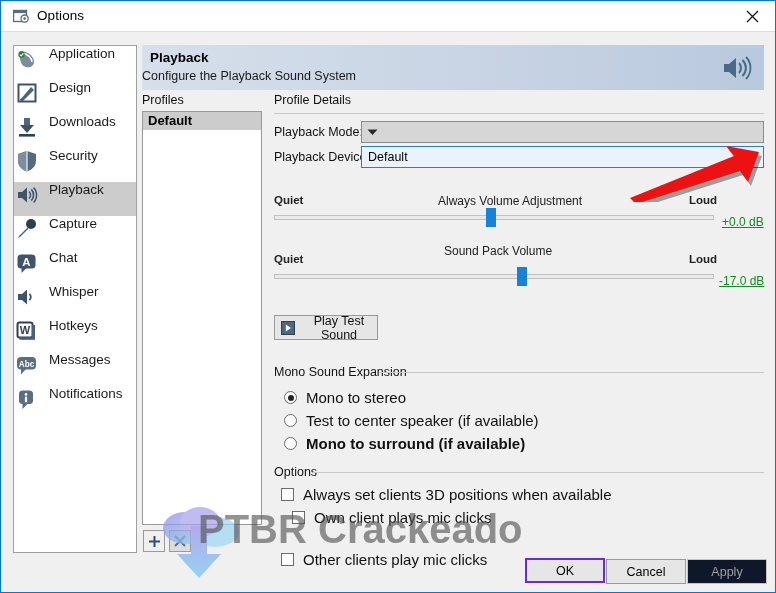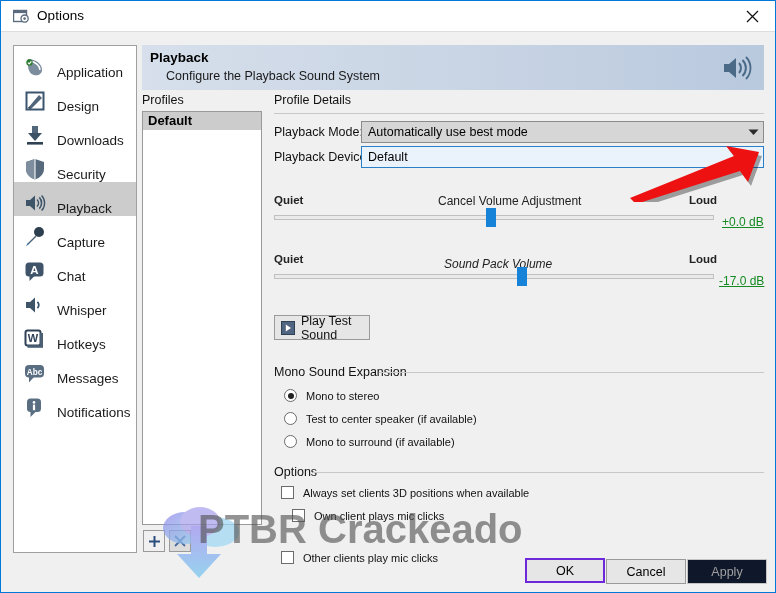--- a/index.html
+++ b/index.html
@@ -50,22 +50,22 @@
     position: absolute; left: 12px; top: 44px;
     width: 124px; height: 508px;
     background: #ffffff;
     border: 1px solid #a0a0a0;
     box-sizing: border-box;
     overflow: hidden;
   }
   .side-item {
     position: relative;
     height: 34px;
-    display: flex; align-items: flex-end;
-    padding-left: 8px;
+    display: flex; align-items: flex-start;
+    padding-left: 0;
     box-sizing: border-box;
     cursor: default;
   }
   .side-item.selected { background: #cccccc; }
   .side-ico {
     width: 26px; height: 26px;
     display: flex; align-items: center; justify-content: center;
     flex: 0 0 26px;
   }
   .side-label {
@@ -79,21 +79,21 @@
     position: absolute; left: 141px; top: 44px;
     width: 622px; height: 45px;
     background: linear-gradient(to right, #d6dfeb 0%, #c8d4e4 55%, #b9c9de 100%);
     box-sizing: border-box;
   }
   .banner-title {
     position: absolute; left: 8px; top: 5px;
     font-size: 13.5px; font-weight: bold; color: #000;
   }
   .banner-sub {
-    position: absolute; left: 24px; top: 24px;
+    position: absolute; left: 0; top: 24px;
     font-size: 12.5px; color: #1a1a1a;
   }
   .banner-ico {
     position: absolute; right: 8px; top: 5px;
     width: 36px; height: 36px;
     display:flex; align-items:center; justify-content:center;
   }
 
   .lbl-profiles {
     position: absolute; left: 141px; top: 92px;
@@ -199,26 +199,27 @@
   .db {
     position: absolute;
     font-size: 12px;
     color: #158a23;
     text-decoration: underline;
   }
 
   
   .playbtn {
     position: absolute; left: 273px; top: 314px;
-    width: 96px; height: 25px;
+    width: 104px; height: 25px;
     background: #e6e6e6;
     border: 1px solid #9a9a9a;
     box-sizing: border-box;
     display: flex; align-items: center;
     cursor: default;
+    text-align: center;
   }
   .playbtn .picon { margin-left: 6px; width: 14px; height: 14px; }
   .playbtn .ptxt { margin-left: 6px; font-size: 12.5px; color: #111; }
 
   
   .grp-label {
     position: absolute;
     font-size: 12.5px;
     color: #111;
     background: #f0f0f0;
@@ -253,21 +254,21 @@
   }
   .checkbox {
     width: 13px; height: 13px;
     border: 1px solid #6b6b6b;
     background: #fff;
     box-sizing: border-box;
     flex: 0 0 13px;
   }
   .opt-text {
     margin-left: 9px;
-    font-size: 11px;
+    font-size: 15px;
     color: #111;
     white-space: nowrap;
   }
 
   
   .footer-btn {
     position: absolute;
     height: 25px;
     box-sizing: border-box;
     display: flex; align-items: center; justify-content: center;
@@ -493,47 +494,46 @@
     </svg>
   </div>
   <div class="mini-btn minus">
     <svg width="12" height="12" viewBox="0 0 12 12">
       <path d="M1 1 L11 11 M11 1 L1 11" stroke="#4a6d9e" stroke-width="1.8"></path>
     </svg>
   </div>
 
   <span class="row-label" style="left:273px; top:124px;">Playback Mode:</span>
   <div class="combo mode">
-    <span class="cval">Automatically use best mode</span>
     <span class="carrow">
       <svg width="11" height="7" viewBox="0 0 11 7">
           <path d="M0.5 0.5 L5.5 6 L10.5 0.5 Z" fill="#2b2b2b"></path>
         </svg>
     </span>
   </div>
 
   <span class="row-label" style="left:273px; top:149px;">Playback Device:</span>
   <div class="combo device">
     <span class="cval">Default</span>
     <span class="carrow">
       <svg width="11" height="7" viewBox="0 0 11 7">
           <path d="M0.5 0.5 L5.5 6 L10.5 0.5 Z" fill="#2b2b2b"></path>
         </svg>
     </span>
   </div>
 
   <span class="sl-quiet" style="left:273px; top:193px;">Quiet</span>
-  <span class="sl-title" style="left:437px; top:193px;">Cancel Volume Adjustment</span>
+  <span class="sl-title" style="left:437px; top:193px;">Always Volume Adjustment</span>
   <span class="sl-loud" style="left:688px; top:193px;">Loud</span>
   <div class="track" style="left:273px; top:214px; width:440px;"></div>
   <div class="thumb" style="left:485px; top:207px;"></div>
   <span class="db" style="left:721px; top:214px;">+0.0 dB</span>
 
   <span class="sl-quiet" style="left:273px; top:252px;">Quiet</span>
-  <span class="sl-title" style="left:443px; top:256px;font-style:italic;">Sound Pack Volume</span>
+  <span class="sl-title" style="left:443px; top:243px;">Sound Pack Volume</span>
   <span class="sl-loud" style="left:688px; top:252px;">Loud</span>
   <div class="track" style="left:273px; top:273px; width:440px;"></div>
   <div class="thumb" style="left:516px; top:266px;"></div>
   <span class="db" style="left:718px; top:273px;">-17.0 dB</span>
 
   <div class="playbtn">
     <span class="picon">
       <svg width="14" height="14" viewBox="0 0 14 14">
         <rect x="0.5" y="0.5" width="13" height="13" fill="#4a6versus"></rect>
         <rect x="0.5" y="0.5" width="13" height="13" fill="#4f6580" stroke="#2e4055"></rect>
@@ -547,21 +547,21 @@
   <div class="grp-rule" style="left:378px; top:371px; width:385px;"></div>
 
   <div class="opt-row" style="left:283px; top:388px;">
     <span class="radio on"></span>
     <span class="opt-text">Mono to stereo</span>
   </div>
   <div class="opt-row" style="left:283px; top:411px;">
     <span class="radio"></span>
     <span class="opt-text">Test to center speaker (if available)</span>
   </div>
-  <div class="opt-row" style="left:283px; top:434px;">
+  <div class="opt-row" style="left:283px; top:434px;font-weight:bold;">
     <span class="radio"></span>
     <span class="opt-text">Mono to surround (if available)</span>
   </div>
 
   <span class="grp-label" style="left:273px; top:464px;">Options</span>
   <div class="grp-rule" style="left:312px; top:471px; width:451px;"></div>
 
   <div class="opt-row" style="left:280px; top:485px;">
     <span class="checkbox"></span>
     <span class="opt-text">Always set clients 3D positions when available</span>

